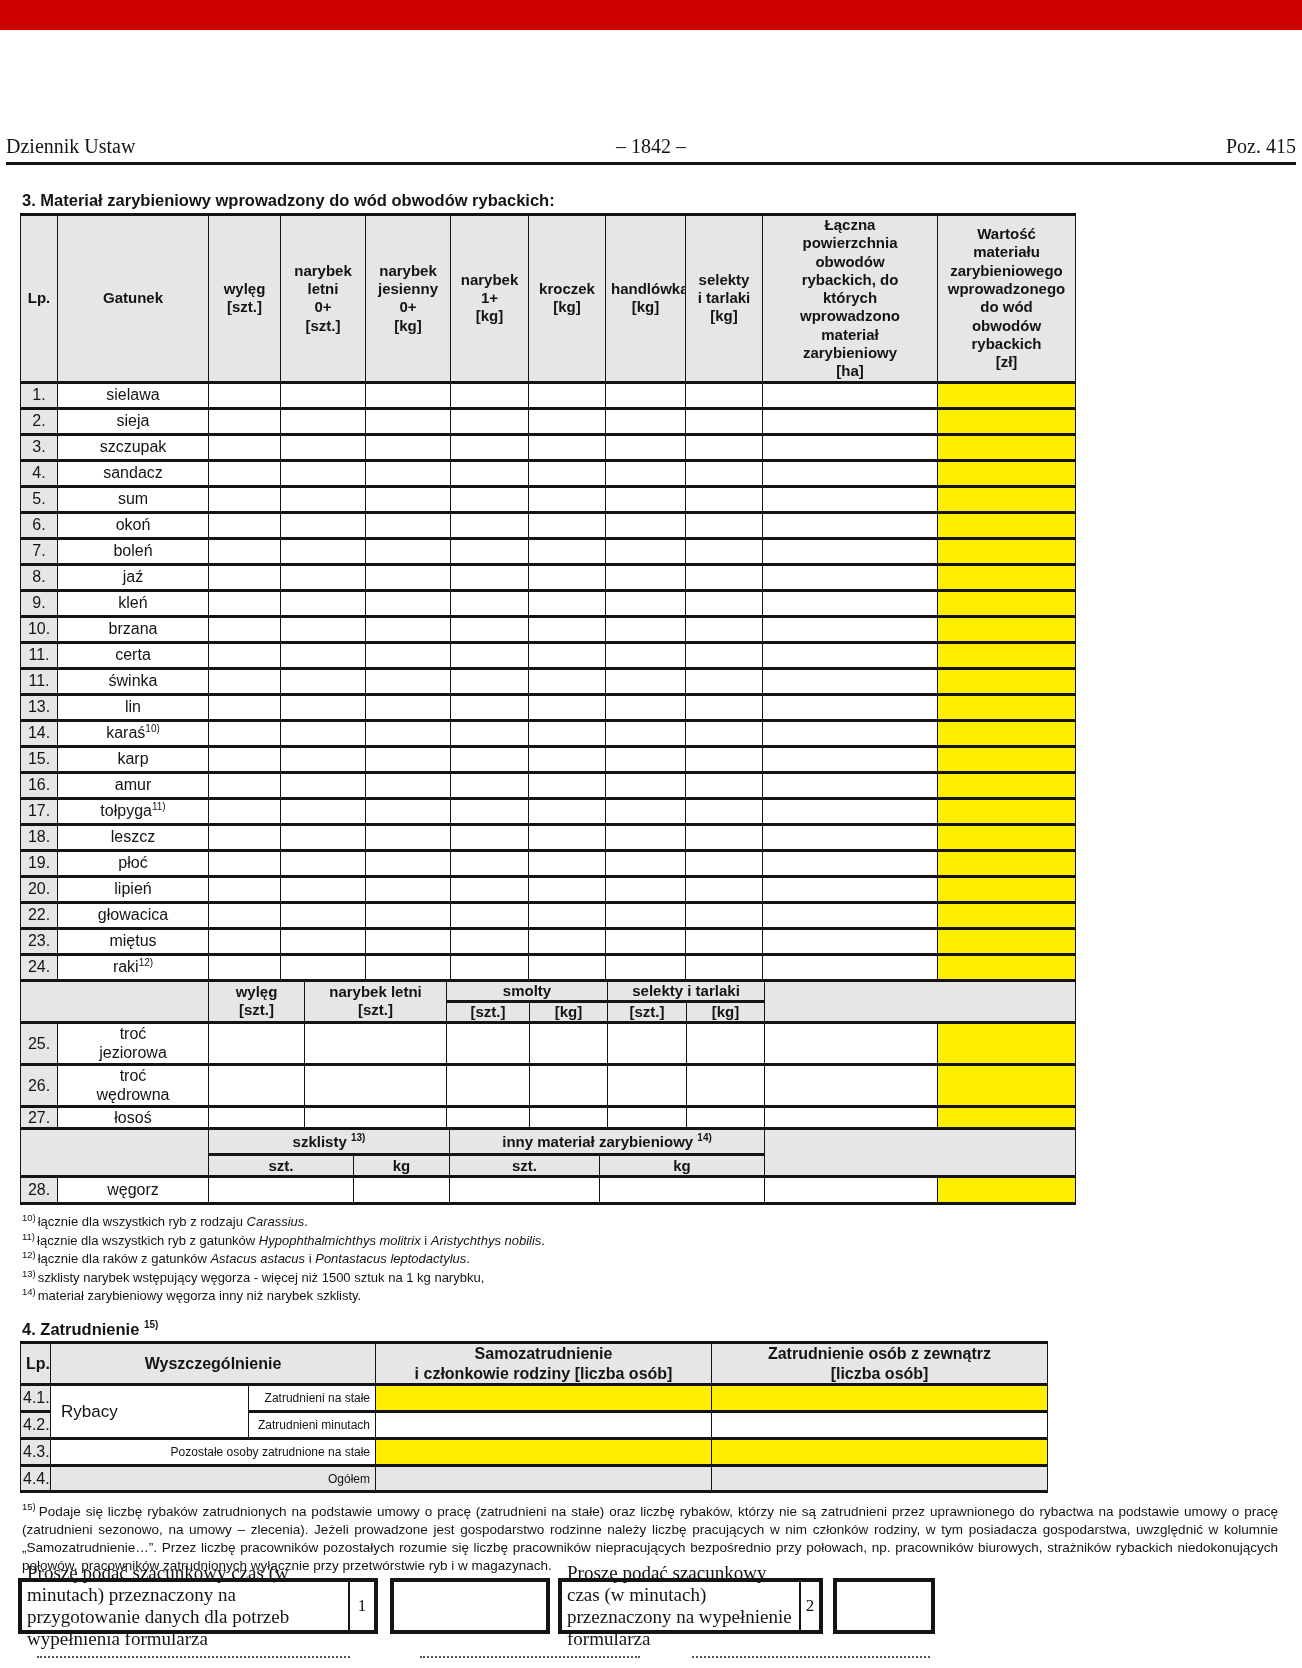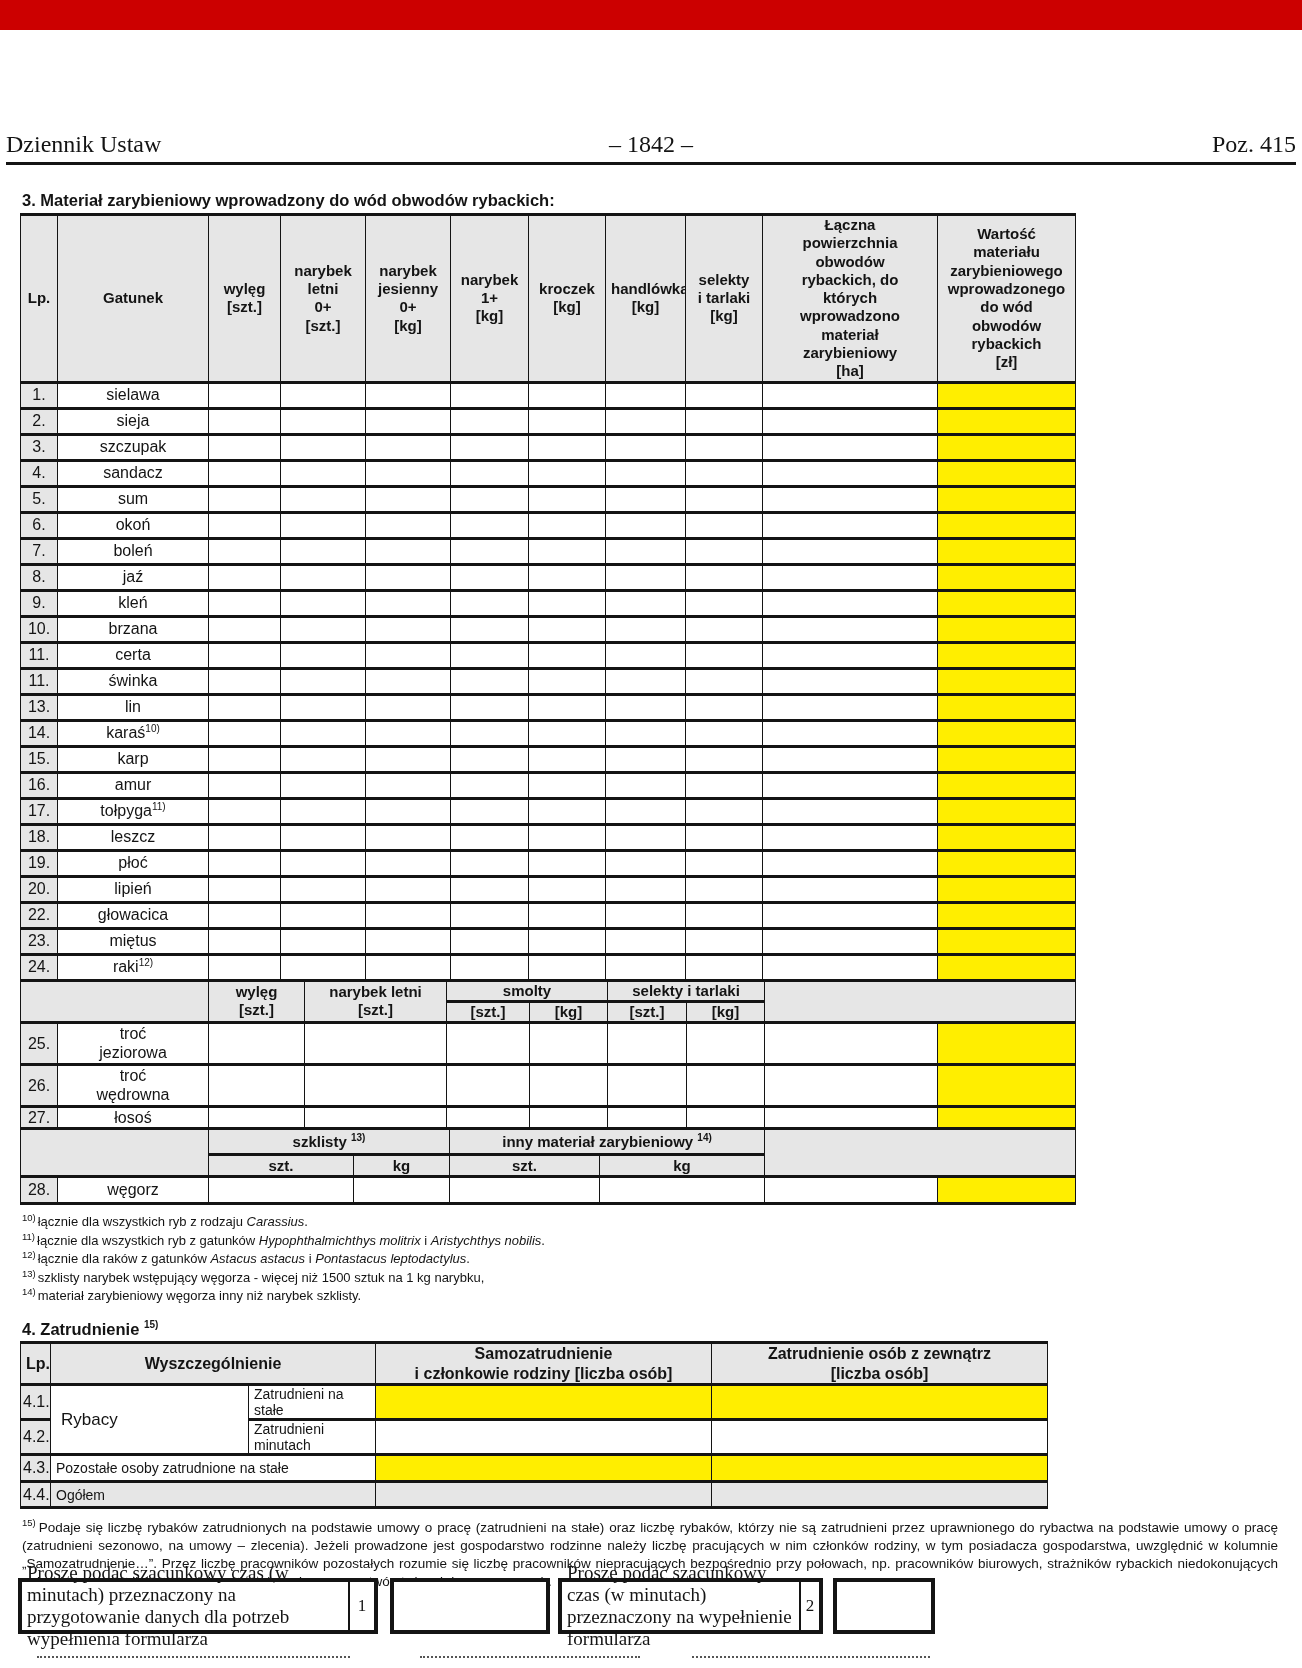--- a/index.html
+++ b/index.html
@@ -6,21 +6,21 @@
   body {
     width:1302px; height:1668px; position:relative; background:#ffffff;
     font-family:"Liberation Sans", sans-serif; color:#141414;
   }
   .redbar { width:1302px; height:30px; background:#cc0000; }
 
   
   .doc-header {
     margin:100px 6px 0 6px; height:28px;
     display:flex; align-items:flex-end; justify-content:space-between;
-    font-family:"Liberation Serif", serif; font-size:24px;
+    font-family:"Liberation Serif", serif; font-size:20px;
   }
   .doc-header .c { position:absolute; left:0; right:0; text-align:center; }
   .doc-header { position:relative; }
   .doc-header .lr { position:relative; z-index:1; background:transparent; }
   .header-rule { margin:4px 6px 0 6px; height:0; border-top:3px solid #141414; }
 
   
   .sec-title { margin:26px 0 3px 22px; font-size:16.5px; font-weight:bold; }
   .sec-title sup { font-size:10px; }
 
@@ -46,21 +46,21 @@
 
   
   .fnblock { margin:7px 0 0 22px; font-size:13px; line-height:1.32; }
   .fnblock .fn { margin:0; }
   .fnblock sup { font-size:9.5px; margin-right:2px; }
   .fn15 { margin:8px 24px 0 22px; font-size:13.5px; line-height:1.35; text-align:justify; }
   .fn15 sup { font-size:9.5px; margin-right:3px; }
 
   
   .emp th { font-size:16px; }
-  .emp td.lbl { text-align:left; font-size:14px; }
+  .emp td.lbl { text-align:right; font-size:12px; }
   .emp td.grp { text-align:left; font-size:17px; padding-left:10px; background:#fff; }
   thead.h40 tr { height:40px; }
 
   
   .time-row { position:absolute; top:1578px; left:0; width:1302px; height:60px; }
   .tbox { position:absolute; top:0; height:56px; border:4px solid #141414; display:flex; box-sizing:border-box; background:#fff; }
   .tbox .txt {
     font-family:"Liberation Serif", serif; font-size:19px; line-height:1.15;
     padding:14px 5px; border-right:2px solid #141414; display:flex; align-items:center;
   }

